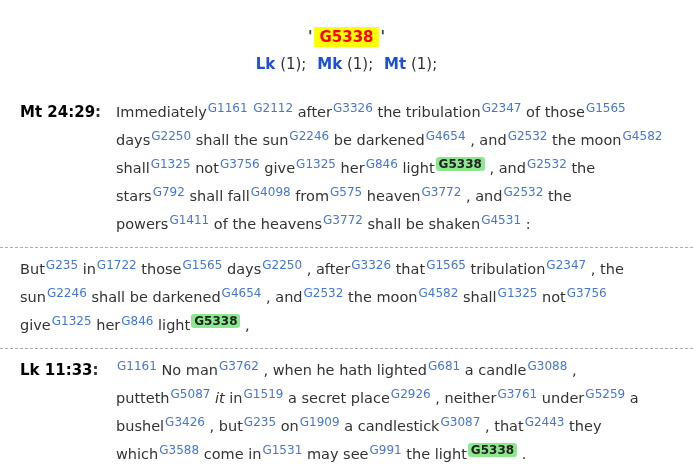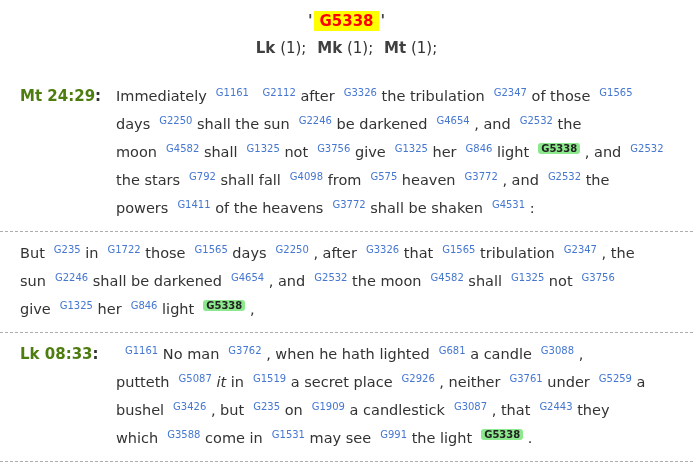--- a/index.html
+++ b/index.html
@@ -3,52 +3,52 @@
 <meta charset="utf-8">
 <style>
   html,body{margin:0;padding:0;background:#ffffff;}
   body{
     width:693px;height:474px;overflow:hidden;
     font-family:"DejaVu Sans","Liberation Sans",sans-serif;
     font-size:14px;color:#333333;
   }
   .page{width:693px;height:474px;box-sizing:border-box;}
   
-  header{text-align:center;padding-top:12px;}
+  header{text-align:center;padding-top:28px;}
   .title-line{font-size:15px;font-weight:bold;margin-bottom:9px;color:#444;}
   .strong-id{
     background:#ffff00;color:#ff0000;font-weight:bold;
     padding:1px 5px;margin:0 2px;
   }
   .count-line{font-size:15px;margin-bottom:7px;color:#333;}
   .count-badge{
     display:inline-block;background:#55a8e2;color:#17375c;
     font-weight:bold;border-radius:4px;padding:0 6px;margin-left:4px;
     font-size:15px;line-height:20px;
   }
   .books-line{font-size:15px;color:#333;}
-  .book-abbr{color:#404040;font-weight:bold;cursor:pointer;}
+  .book-abbr{color:#1d4ed8;font-weight:bold;cursor:pointer;}
   .book-count{color:#333;}
   .books-line .book-pair{margin:0 3px;}
   
   main{margin-top:18px;}
   .verse-row{
     display:flex;align-items:flex-start;
     padding:7px 26px 9px 20px;
     border-bottom:1px dashed #adadad;
     line-height:28px;
   }
   .verse-ref-col{flex:0 0 96px;white-space:nowrap;}
-  .verse-ref{color:#4d7c0f;font-weight:bold;font-size:15px;cursor:pointer;text-align:center;}
+  .verse-ref{color:#000000;font-weight:bold;font-size:15px;cursor:pointer;text-align:center;}
   .ref-colon{color:#333;font-weight:bold;font-size:15px;}
   .verse-text{flex:1;font-size:14.5px;color:#333;}
   .verse-text em{font-style:italic;}
   sup.strong{
-    font-size:10px;color:#4577d1;vertical-align:5px;line-height:0;
-    margin-left:9px;cursor:pointer;
+    font-size:12px;color:#4577d1;vertical-align:5px;line-height:0;
+    margin-left:1px;cursor:pointer;
   }
   sup.strong.hl{
     background:#8ce88c;color:#222222;font-weight:bold;
     border-radius:3px;padding:0 3px;
   }
 </style>
 </head>
 <body>
 
 <div class="page">
@@ -61,17 +61,17 @@
 
   <main>
       <div class="verse-row">
         <div class="verse-ref-col"><span class="verse-ref">Mt 24:29</span><span class="ref-colon">:</span></div>
         <div class="verse-text"><span>Immediately</span><sup class="strong">G1161</sup> <sup class="strong">G2112</sup> <span>after</span><sup class="strong">G3326</sup> <span>the tribulation</span><sup class="strong">G2347</sup> <span>of those</span><sup class="strong">G1565</sup> <span>days</span><sup class="strong">G2250</sup> <span>shall the sun</span><sup class="strong">G2246</sup> <span>be darkened</span><sup class="strong">G4654</sup> <span>, and</span><sup class="strong">G2532</sup> <span>the moon</span><sup class="strong">G4582</sup> <span>shall</span><sup class="strong">G1325</sup> <span>not</span><sup class="strong">G3756</sup> <span>give</span><sup class="strong">G1325</sup> <span>her</span><sup class="strong">G846</sup> <span>light</span><sup class="strong hl">G5338</sup> <span>, and</span><sup class="strong">G2532</sup> <span>the stars</span><sup class="strong">G792</sup> <span>shall fall</span><sup class="strong">G4098</sup> <span>from</span><sup class="strong">G575</sup> <span>heaven</span><sup class="strong">G3772</sup> <span>, and</span><sup class="strong">G2532</sup> <span>the powers</span><sup class="strong">G1411</sup> <span>of the heavens</span><sup class="strong">G3772</sup> <span>shall be shaken</span><sup class="strong">G4531</sup> <span>:</span></div>
       </div>
       <div class="verse-row">
         <div class="verse-text"><span>But</span><sup class="strong">G235</sup> <span>in</span><sup class="strong">G1722</sup> <span>those</span><sup class="strong">G1565</sup> <span>days</span><sup class="strong">G2250</sup> <span>, after</span><sup class="strong">G3326</sup> <span>that</span><sup class="strong">G1565</sup> <span>tribulation</span><sup class="strong">G2347</sup> <span>, the sun</span><sup class="strong">G2246</sup> <span>shall be darkened</span><sup class="strong">G4654</sup> <span>, and</span><sup class="strong">G2532</sup> <span>the moon</span><sup class="strong">G4582</sup> <span>shall</span><sup class="strong">G1325</sup> <span>not</span><sup class="strong">G3756</sup> <span>give</span><sup class="strong">G1325</sup> <span>her</span><sup class="strong">G846</sup> <span>light</span><sup class="strong hl">G5338</sup> <span>,</span></div>
       </div>
       <div class="verse-row">
-        <div class="verse-ref-col"><span class="verse-ref">Lk 08:33</span><span class="ref-colon">:</span></div>
+        <div class="verse-ref-col"><span class="verse-ref">Lk 11:33</span><span class="ref-colon">:</span></div>
         <div class="verse-text"><sup class="strong">G1161</sup> <span>No man</span><sup class="strong">G3762</sup> <span>, when he hath lighted</span><sup class="strong">G681</sup> <span>a candle</span><sup class="strong">G3088</sup> <span>, putteth</span><sup class="strong">G5087</sup> <em>it</em> <span>in</span><sup class="strong">G1519</sup> <span>a secret place</span><sup class="strong">G2926</sup> <span>, neither</span><sup class="strong">G3761</sup> <span>under</span><sup class="strong">G5259</sup> <span>a bushel</span><sup class="strong">G3426</sup> <span>, but</span><sup class="strong">G235</sup> <span>on</span><sup class="strong">G1909</sup> <span>a candlestick</span><sup class="strong">G3087</sup> <span>, that</span><sup class="strong">G2443</sup> <span>they which</span><sup class="strong">G3588</sup> <span>come in</span><sup class="strong">G1531</sup> <span>may see</span><sup class="strong">G991</sup> <span>the light</span><sup class="strong hl">G5338</sup> <span>.</span></div>
       </div>
     </main>
 </div>
 
 </body></html>

